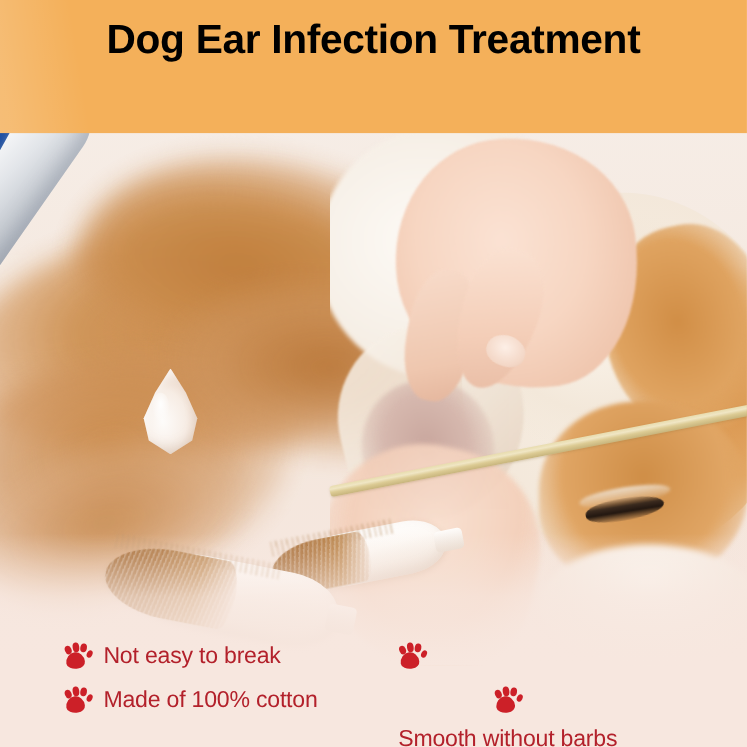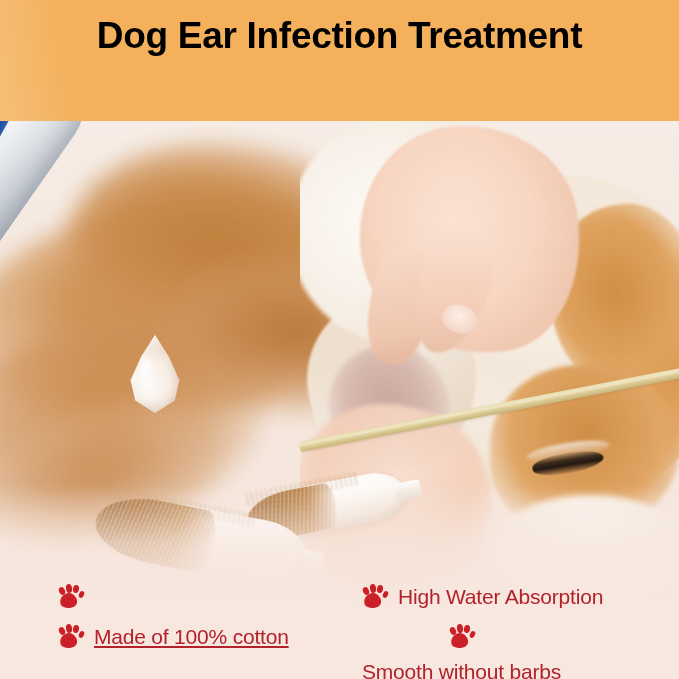--- a/index.html
+++ b/index.html
@@ -301,21 +301,21 @@
     z-index:30;
   }
   .feat {
     position:absolute;
     display:flex; align-items:center; gap:10px;
     font-size:21px; color:#B3212B;
     letter-spacing:-0.2px;
     white-space:nowrap;
   }
   .feat-0 { left:58px;  top:6px; }
-  .feat-1 { left:58px;  top:46px;text-decoration:underline; }
+  .feat-1 { left:58px;  top:46px; }
   .feat-2 { left:362px; top:6px; }
   .feat-3 { left:362px; top:46px;flex-direction:column; }
 
   .paw { position:relative; width:26px; height:25px; flex:0 0 26px; }
   .paw .pad {
     position:absolute; left:2px; top:9px; width:17px; height:15px;
     background:#CC2028;
     border-radius:52% 48% 42% 58% / 62% 62% 38% 38%;
     transform:rotate(-8deg);
   }
@@ -394,20 +394,21 @@
   <div class="features">
 
     <div class="feat feat-0">
       <span class="paw">
         <span class="toe t1"></span>
           <span class="toe t2"></span>
         <span class="toe t3"></span>
           <span class="toe t4"></span>
         <span class="pad"></span>
       </span>
+      <span>Not easy to break</span>
     </div>
 
     <div class="feat feat-1">
       <span class="paw">
         <span class="toe t1"></span>
           <span class="toe t2"></span>
         <span class="toe t3"></span>
           <span class="toe t4"></span>
         <span class="pad"></span>
       </span>
@@ -415,21 +416,20 @@
     </div>
 
     <div class="feat feat-2">
       <span class="paw">
         <span class="toe t1"></span>
           <span class="toe t2"></span>
         <span class="toe t3"></span>
           <span class="toe t4"></span>
         <span class="pad"></span>
       </span>
-      <span>High Water Absorption</span>
     </div>
 
     <div class="feat feat-3">
       <span class="paw">
         <span class="toe t1"></span>
           <span class="toe t2"></span>
         <span class="toe t3"></span>
           <span class="toe t4"></span>
         <span class="pad"></span>
       </span>

